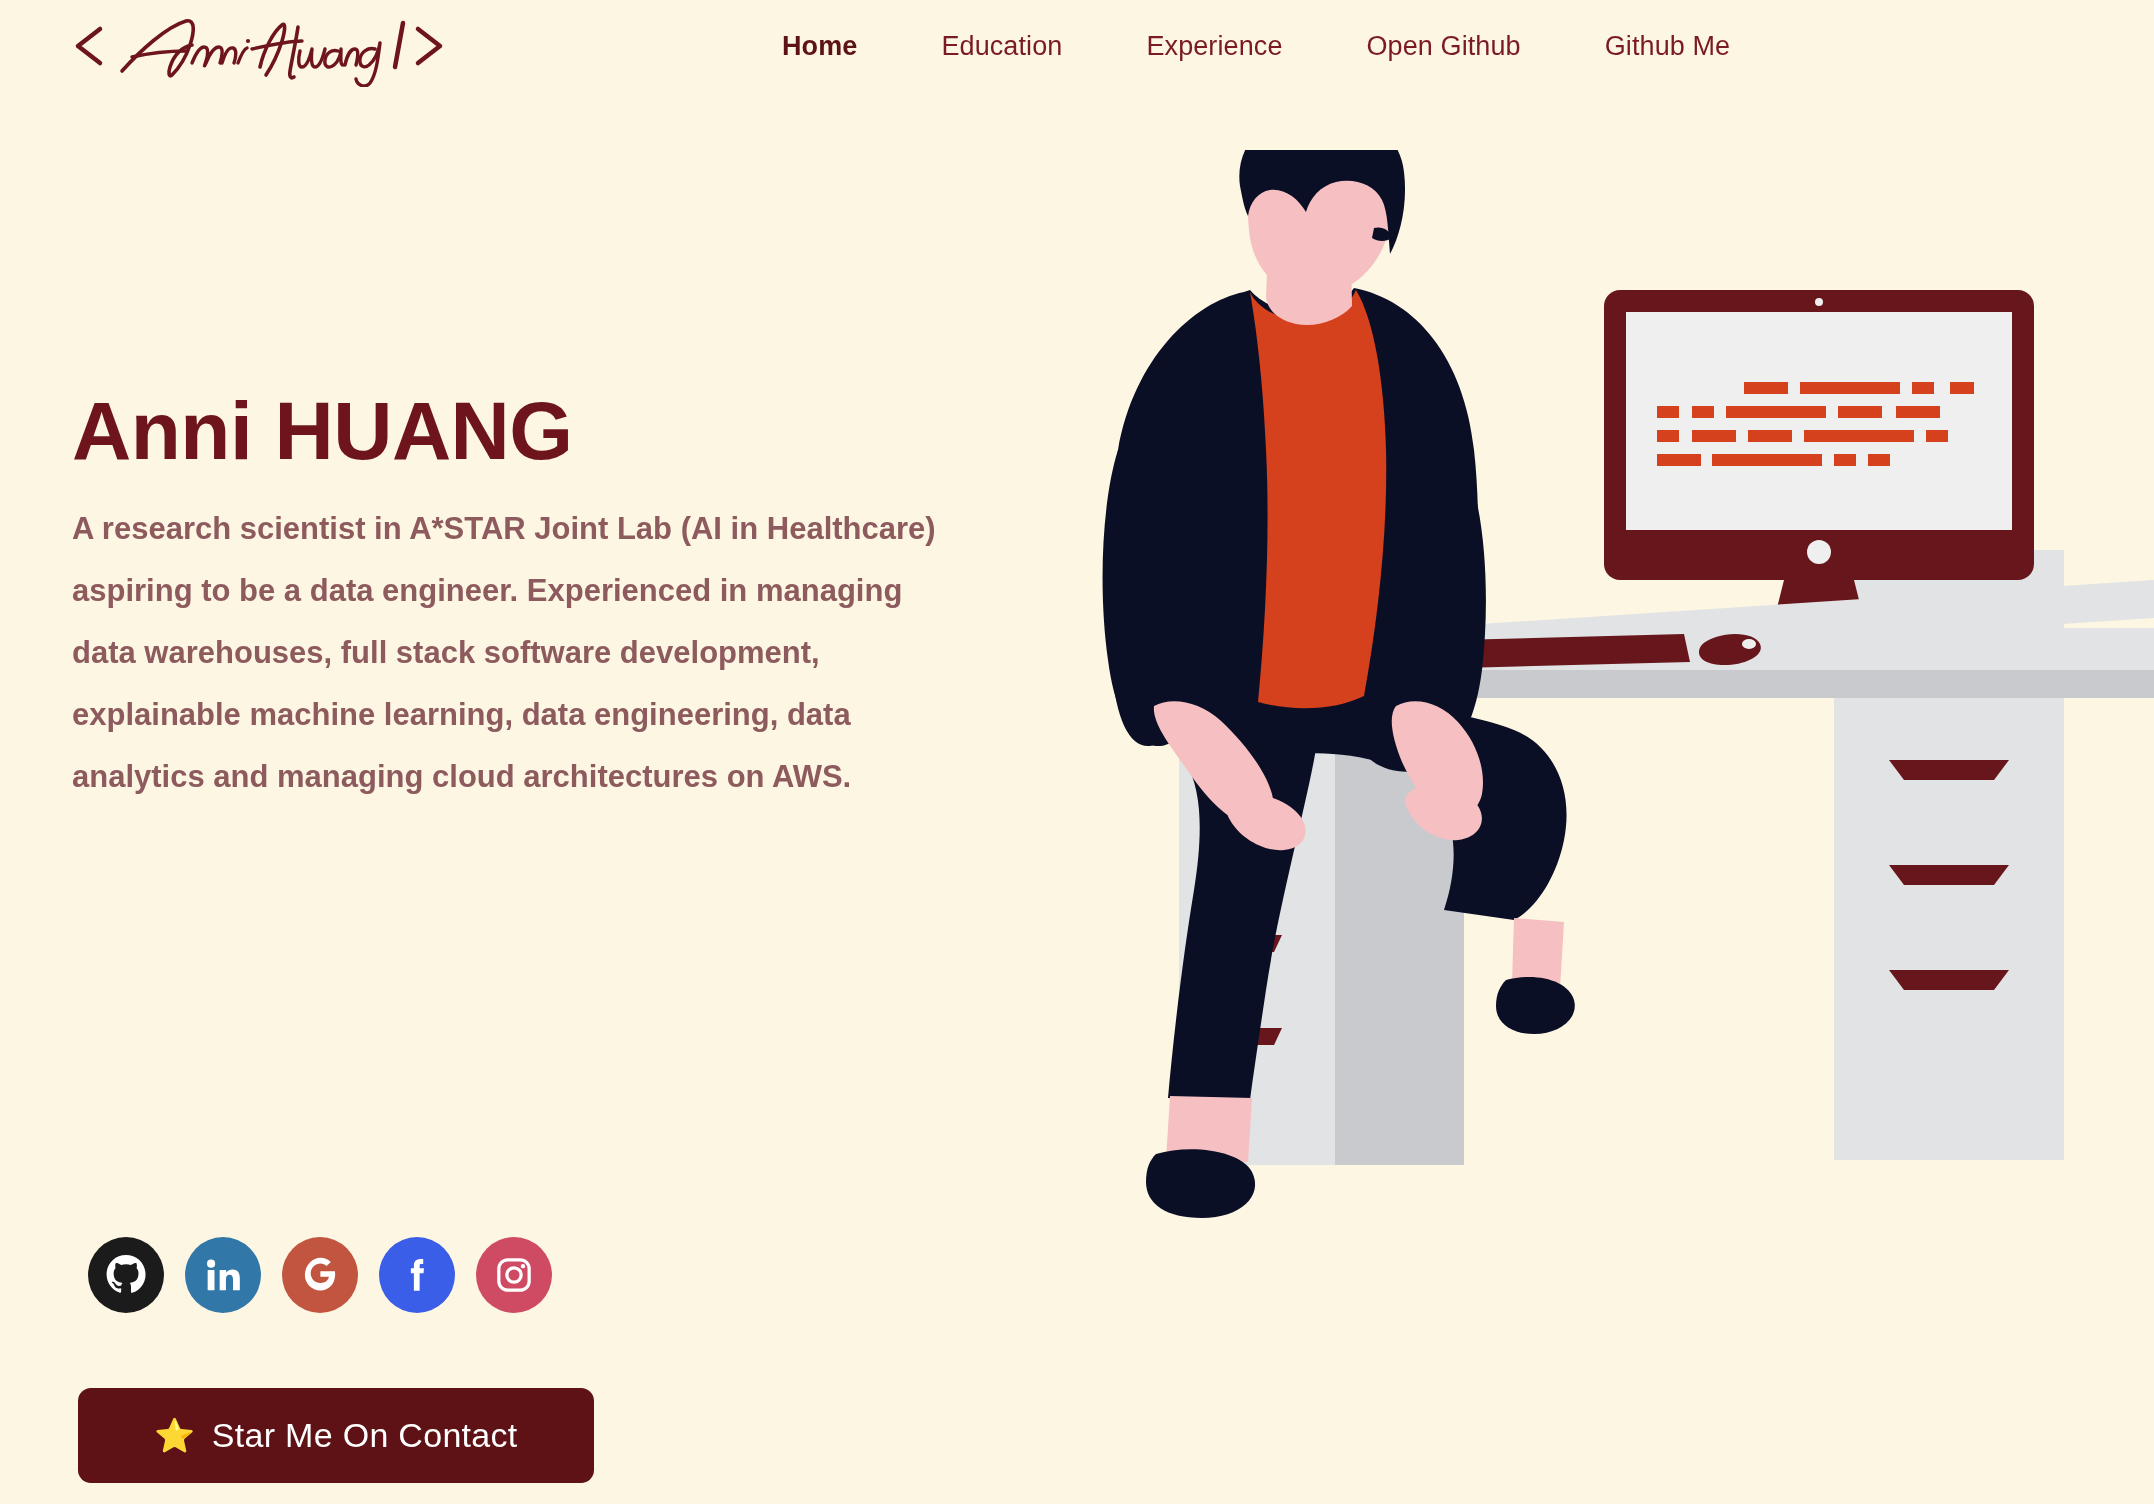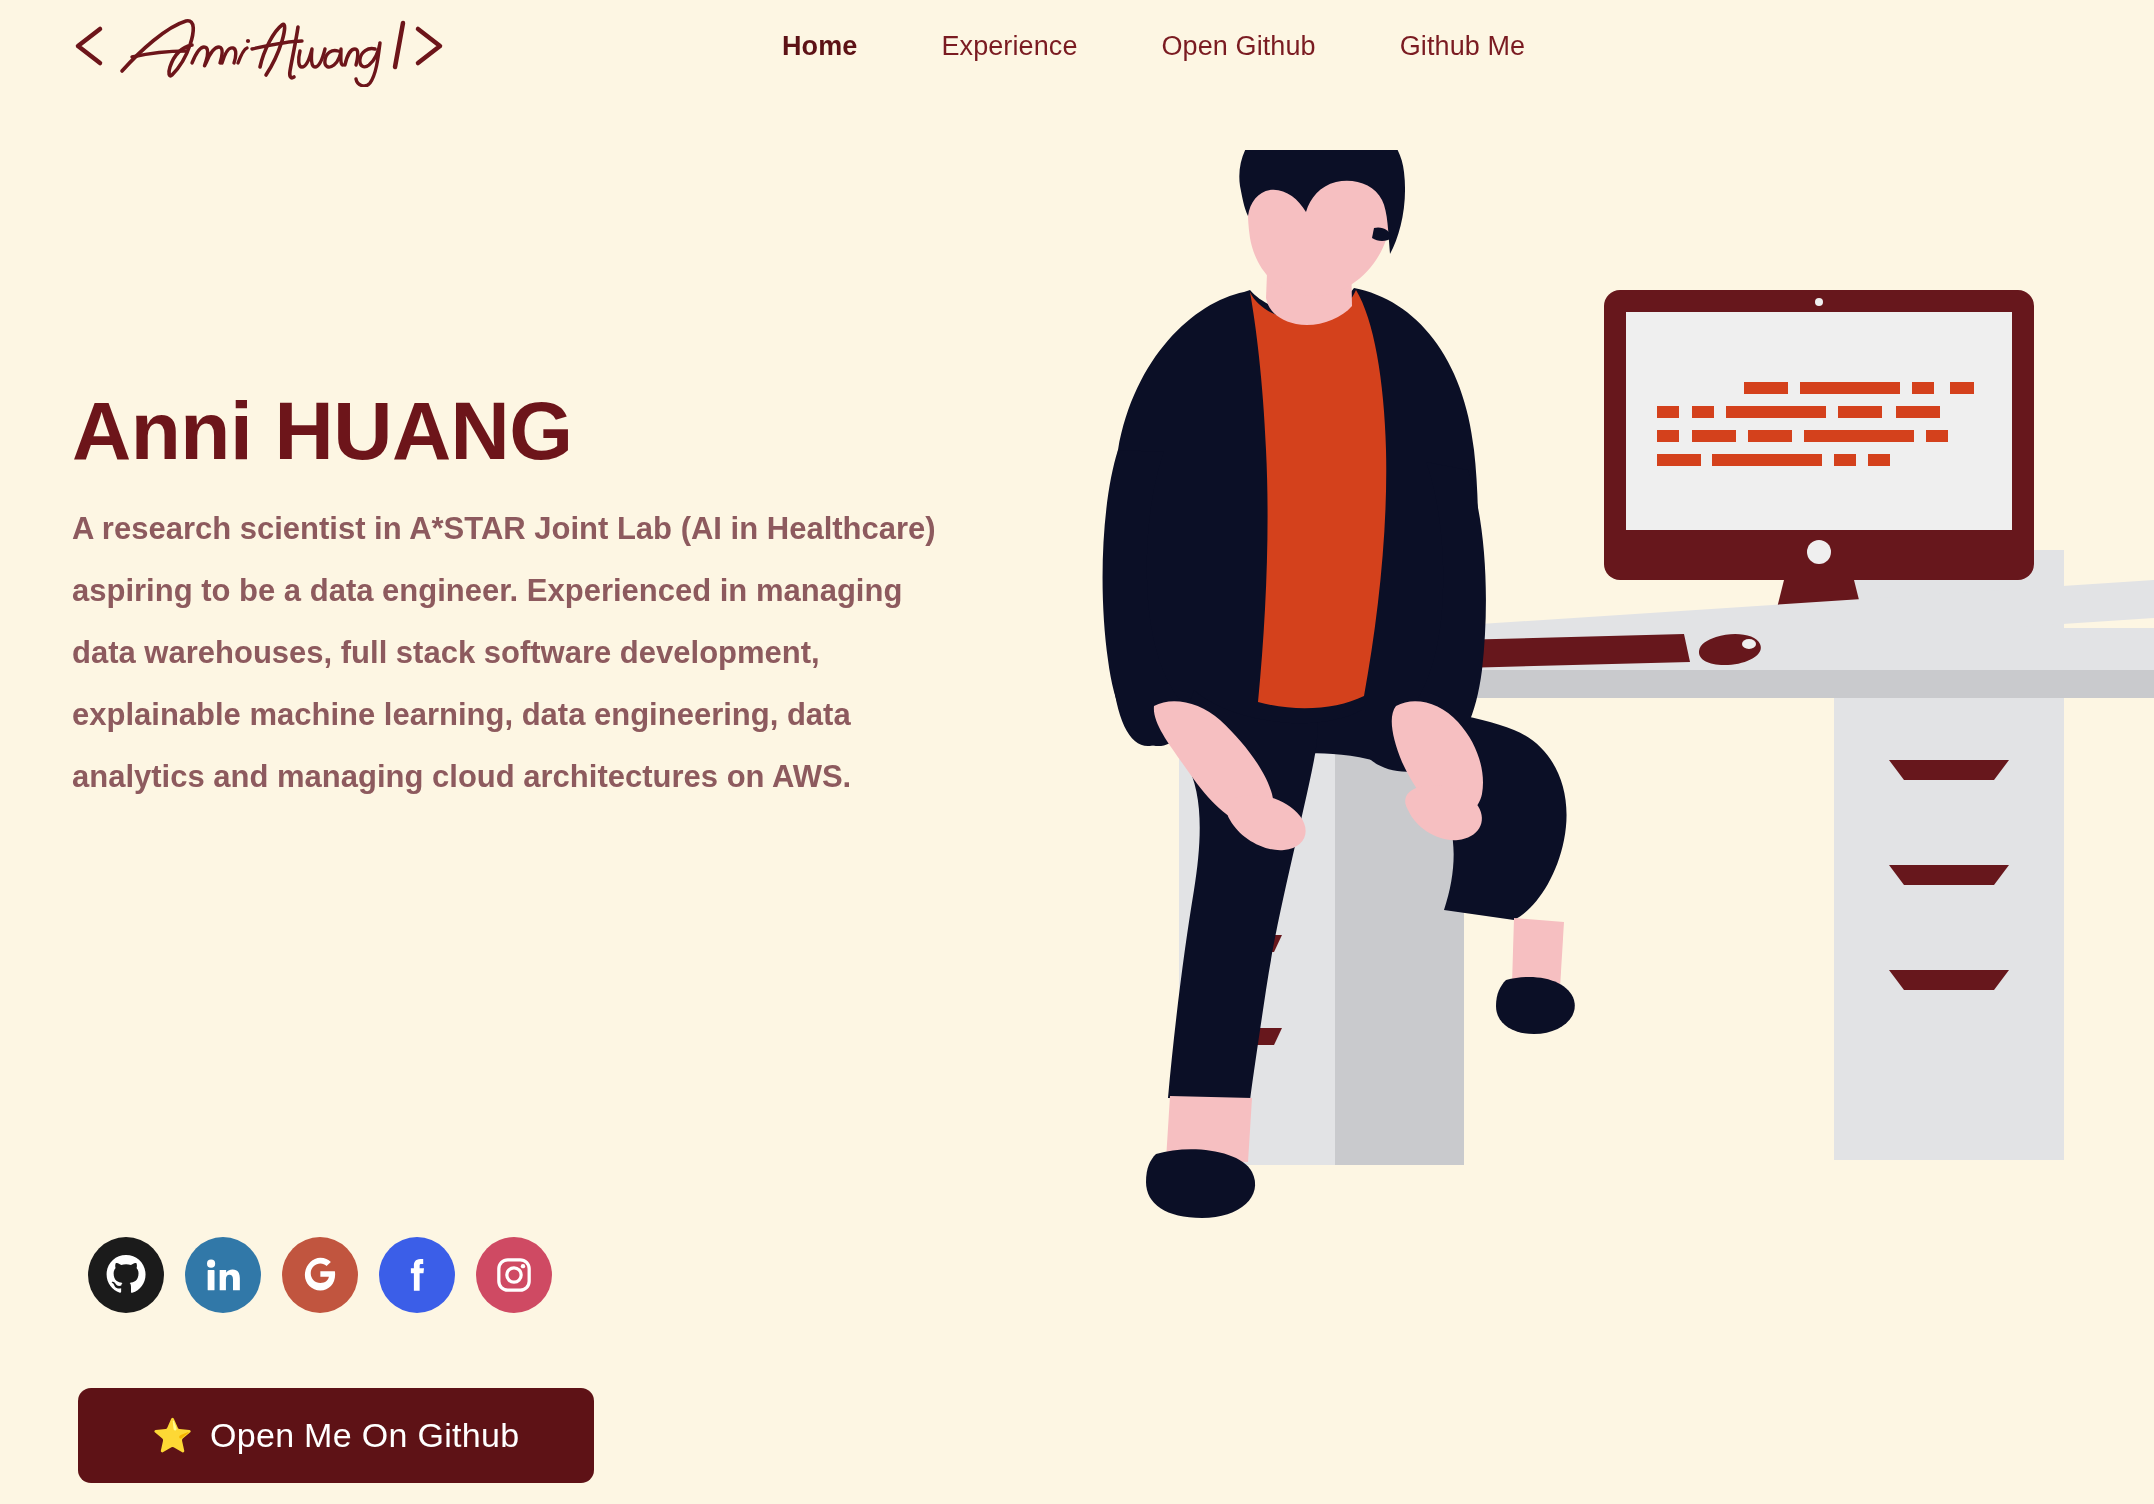--- a/index.html
+++ b/index.html
@@ -190,20 +190,21 @@
         <path d="M275 60 C277 50 281 44 285 44 C289 44 288 52 286 60" stroke="#6d151a" stroke-width="3.4" fill="none" stroke-linecap="round"></path>
         <path d="M305 44 C298 42 291 47 290 54 C289 61 294 64 299 60 C306 54 309 44 310 38 C308 54 306 70 300 78 C295 84 287 80 286 74" stroke="#6d151a" stroke-width="3.4" fill="none" stroke-linecap="round" stroke-linejoin="round"></path>
 
         <path d="M333 18 L325 62" stroke="#6d151a" stroke-width="4.5" fill="none" stroke-linecap="round"></path>
         <path d="M348 24 L370 41 L348 58" stroke="#6d151a" stroke-width="4.5" fill="none" stroke-linecap="round" stroke-linejoin="round"></path>
       </svg>
     </a>
 
     <div class="nav-links">
       <a class="nav-link active" href="#">Home</a>
+      <a class="nav-link" href="#">Education</a>
       <a class="nav-link" href="#">Experience</a>
       <a class="nav-link" href="#">Open Github</a>
       <a class="nav-link" href="#">Github Me</a>
     </div>
   </nav>
 
   <div class="hero-left">
     <h1 class="hero-name">Anni HUANG</h1>
     <p class="hero-desc">A research scientist in A*STAR Joint Lab (AI in Healthcare) aspiring to be a data engineer. Experienced in managing data warehouses, full stack software development, explainable machine learning, data engineering, data analytics and managing cloud architectures on AWS.</p>
   </div>
@@ -240,21 +241,21 @@
       <svg width="40" height="40" viewBox="0 0 24 24">
         <rect x="2.9" y="2.9" width="18.2" height="18.2" rx="5.4" ry="5.4" fill="none" stroke="#ffffff" stroke-width="1.95"></rect>
         <circle cx="12" cy="12" r="4.3" fill="none" stroke="#ffffff" stroke-width="1.95"></circle>
         <circle cx="17.4" cy="6.7" r="1.3" fill="#ffffff"></circle>
       </svg>
     </a>
   </div>
 
   <button class="star-btn">
     <span class="star-glyph">⭐</span>
-    <span>Open Me On Github</span>
+    <span>Star Me On Contact</span>
   </button>
 
   <div class="illustration">
     <svg viewBox="0 0 1110 1070" xmlns="http://www.w3.org/2000/svg">
 
       <g>
         <polygon points="790,400 900,368 900,1010 790,1010" fill="#c9cacd"></polygon>
         <rect x="790" y="400" width="230" height="610" fill="#e2e3e5"></rect>
 
         <polygon points="845,505 965,505 950,525 860,525" fill="#67171c"></polygon>

